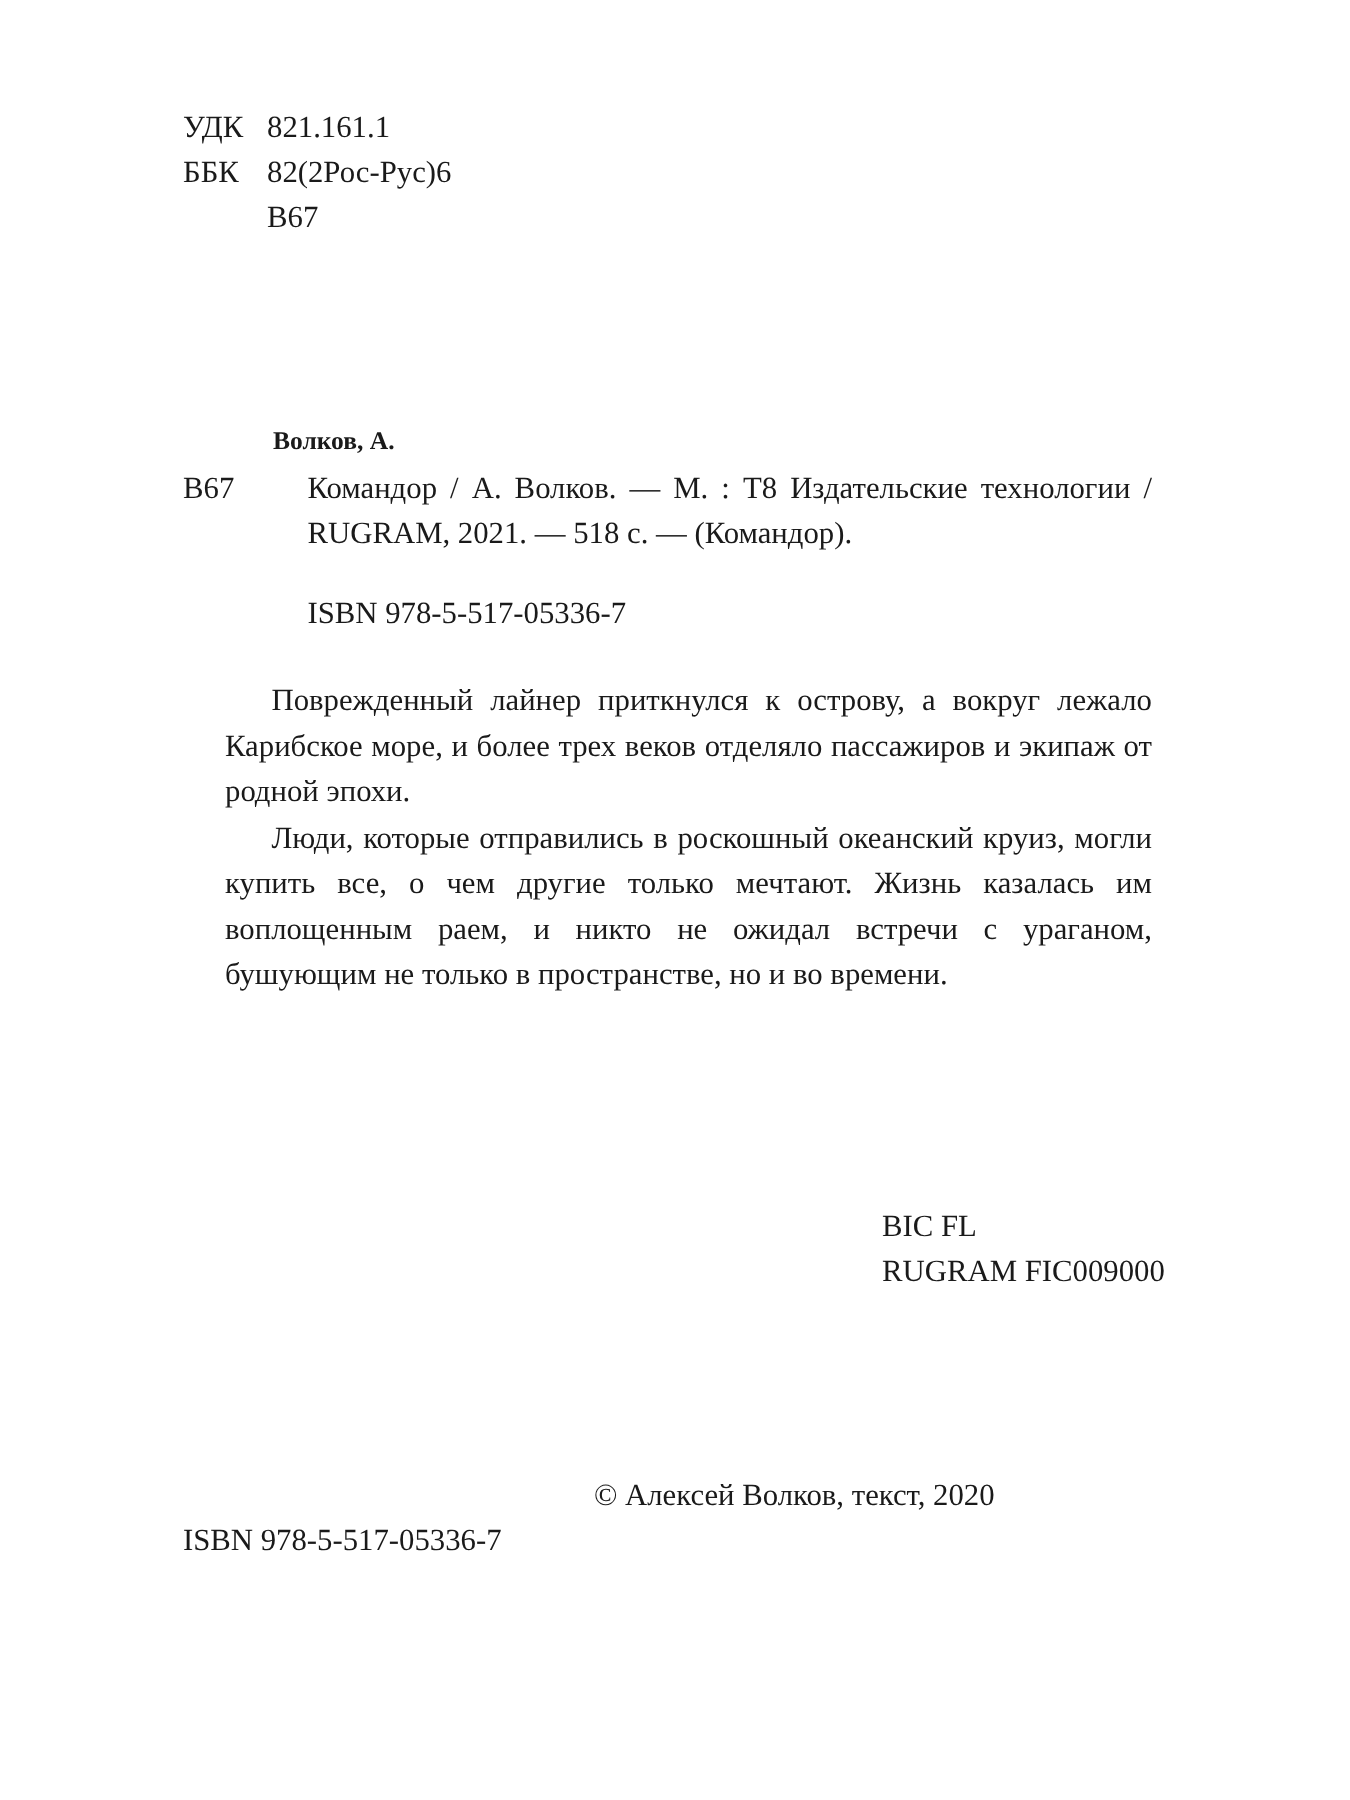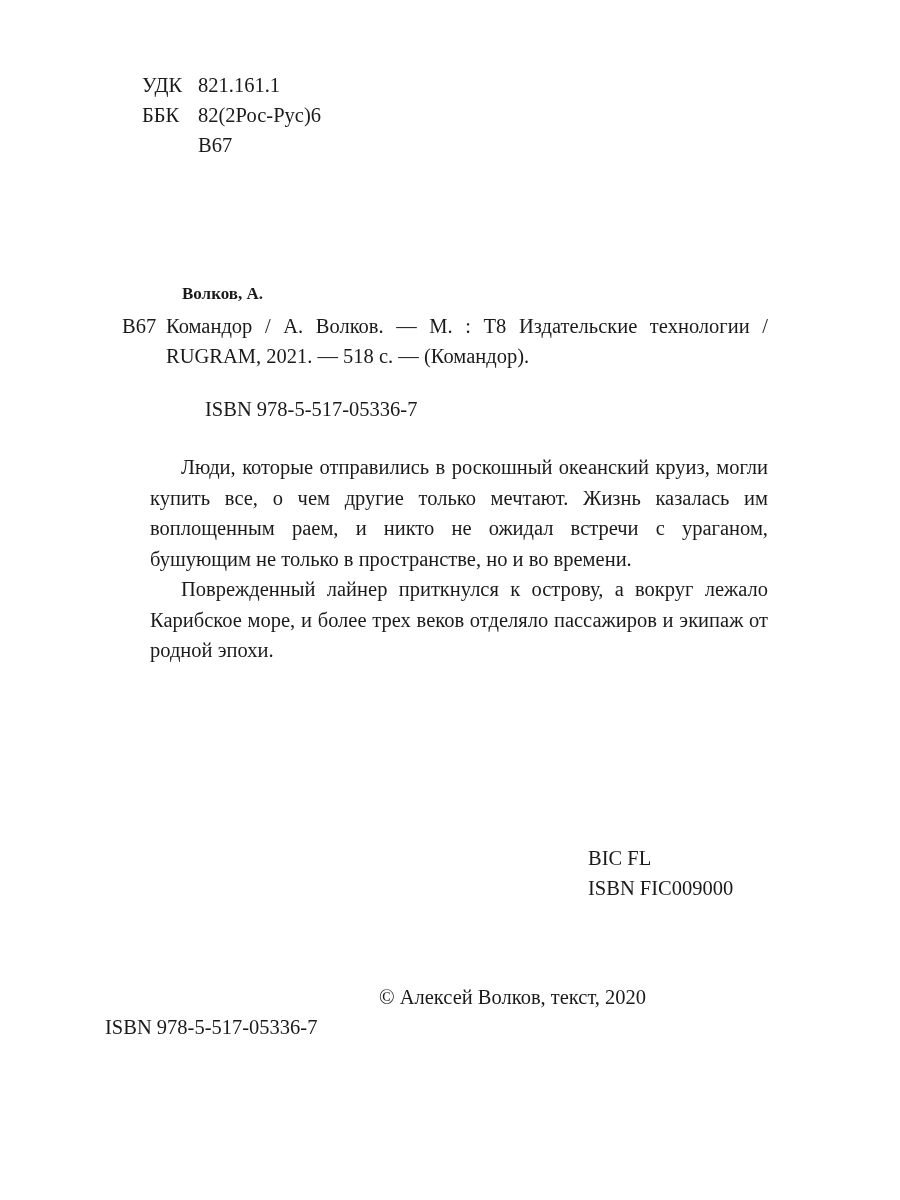--- a/index.html
+++ b/index.html
@@ -26,21 +26,20 @@
   .codes {
     position: absolute;
     left: 122px;
     top: 70px;
     font-size: 20.5px;
     line-height: 30px;
   }
   .codes-row {
     display: flex;
     white-space: pre;
-    margin-left: 20px;
   }
   .codes-label {
     width: 56px;
     flex: 0 0 56px;
   }
   .codes-value {
     flex: 0 0 auto;
     text-align: center;
   }
 
@@ -62,21 +61,21 @@
     margin-top: 4px;
     font-size: 20.5px;
     line-height: 30px;
   }
   .record-sigla {
     position: absolute;
     left: 0;
     top: 0;
   }
   .record-text {
-    margin-left: 44px;
+    margin-left: 83px;
     text-align: justify;
     text-justify: inter-word;
     hyphens: manual;
   }
 
   .isbn-top {
     position: absolute;
     left: 205px;
     top: 395px;
     font-size: 20.5px;
@@ -100,27 +99,26 @@
     hyphens: manual;
   }
 
   
   .subject-codes {
     position: absolute;
     left: 588px;
     top: 803px;
     font-size: 20.5px;
     line-height: 30px;
-    margin-top: 40px;
   }
 
   
   .colophon {
     position: absolute;
-    left: 105px;
+    left: 122px;
     top: 982px;
     width: 660px;
     font-size: 20.5px;
     line-height: 30px;
   }
   .colophon-row {
     display: flex;
     align-items: baseline;
   }
   .colophon-isbn {
@@ -159,27 +157,27 @@
     <div class="record-author">Волков, А.</div>
     <div class="record-body">
       <span class="record-sigla">В67</span>
       <div class="record-text">Командор / А. Волков. — М. : Т8 Издательские технологии / RUGRAM, 2021. — 518 с. — (Командор).</div>
     </div>
   </div>
 
   <div class="isbn-top">ISBN 978-5-517-05336-7</div>
 
   <div class="annotation">
+    <p>Поврежденный лайнер приткнулся к острову, а вокруг лежало Карибское море, и более трех веков отделяло пассажиров и экипаж от родной эпохи.</p>
     <p>Люди, которые отправились в роскошный океанский круиз, могли купить все, о чем другие только мечтают. Жизнь казалась им воплощенным раем, и никто не ожидал встречи с ураганом, бушующим не только в пространстве, но и во времени.</p>
-    <p>Поврежденный лайнер приткнулся к острову, а вокруг лежало Карибское море, и более трех веков отделяло пассажиров и экипаж от родной эпохи.</p>
   </div>
 
   <div class="subject-codes">
     <div>BIC FL</div>
-    <div>ISBN FIC009000</div>
+    <div>RUGRAM FIC009000</div>
   </div>
 
   <div class="colophon">
     <div class="colophon-row">
       <span class="colophon-isbn spacer">&nbsp;</span>
       <span class="colophon-credit">© Алексей Волков, текст, 2020</span>
     </div>
     <div class="colophon-row">
       <span class="colophon-isbn">ISBN 978-5-517-05336-7</span>
     </div>

